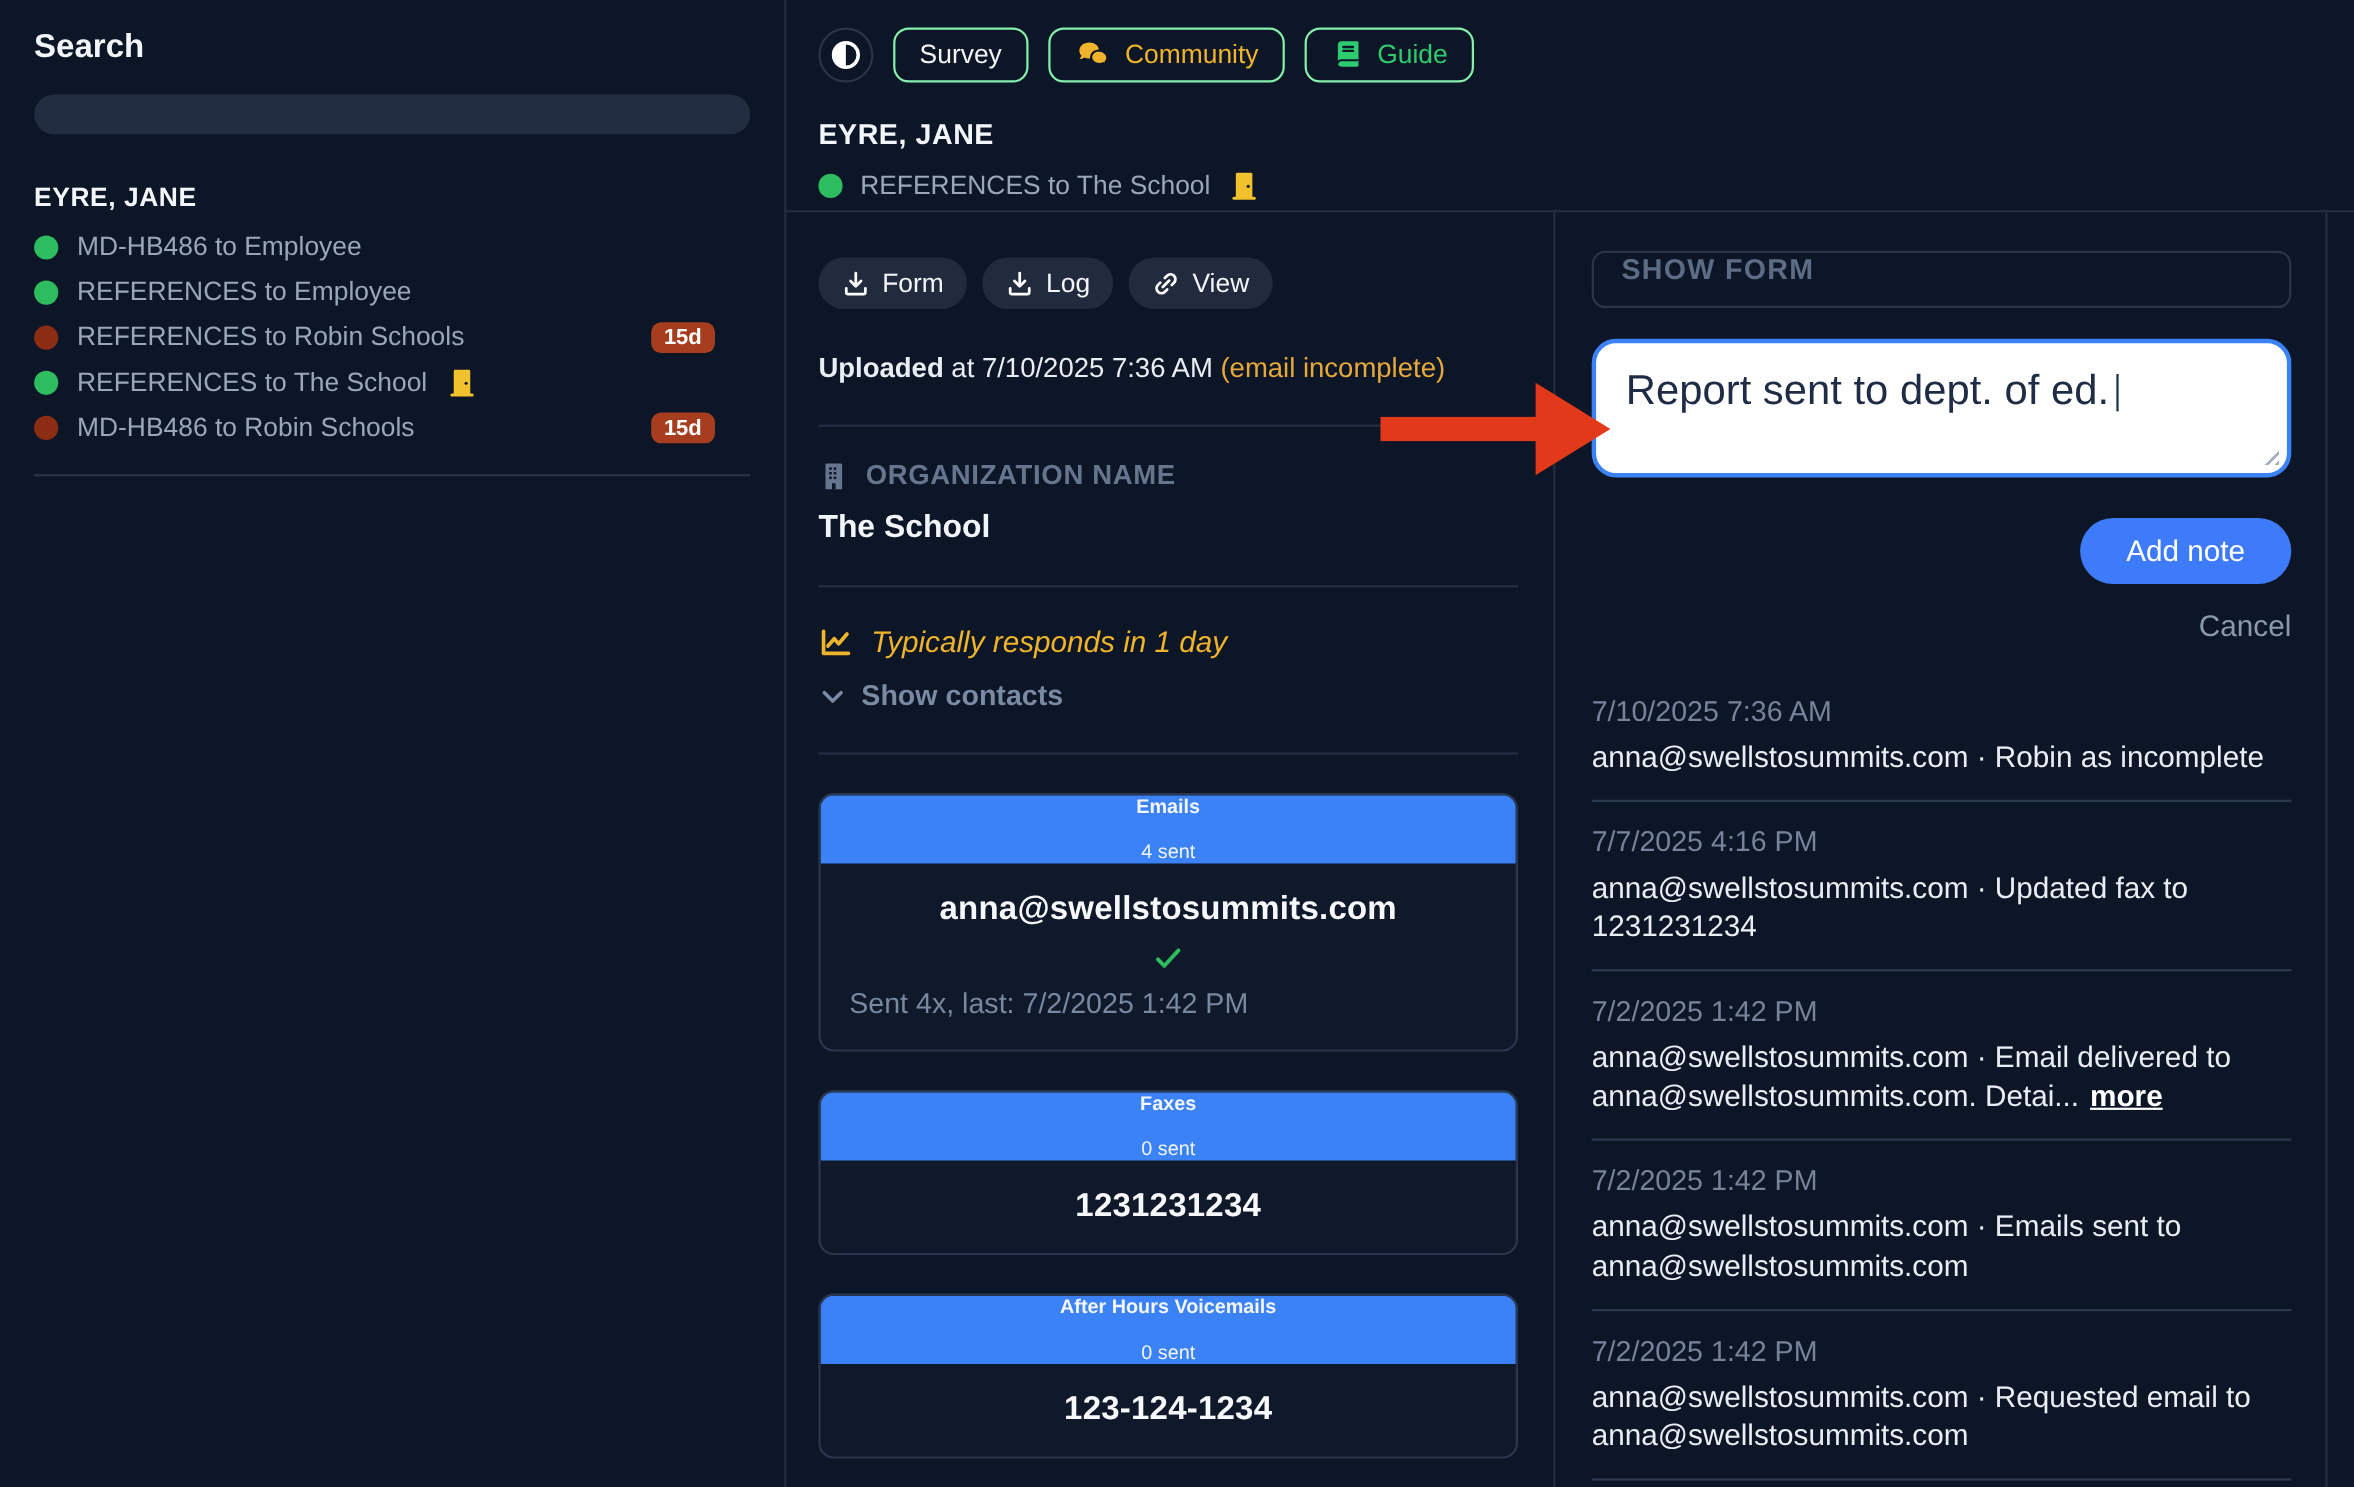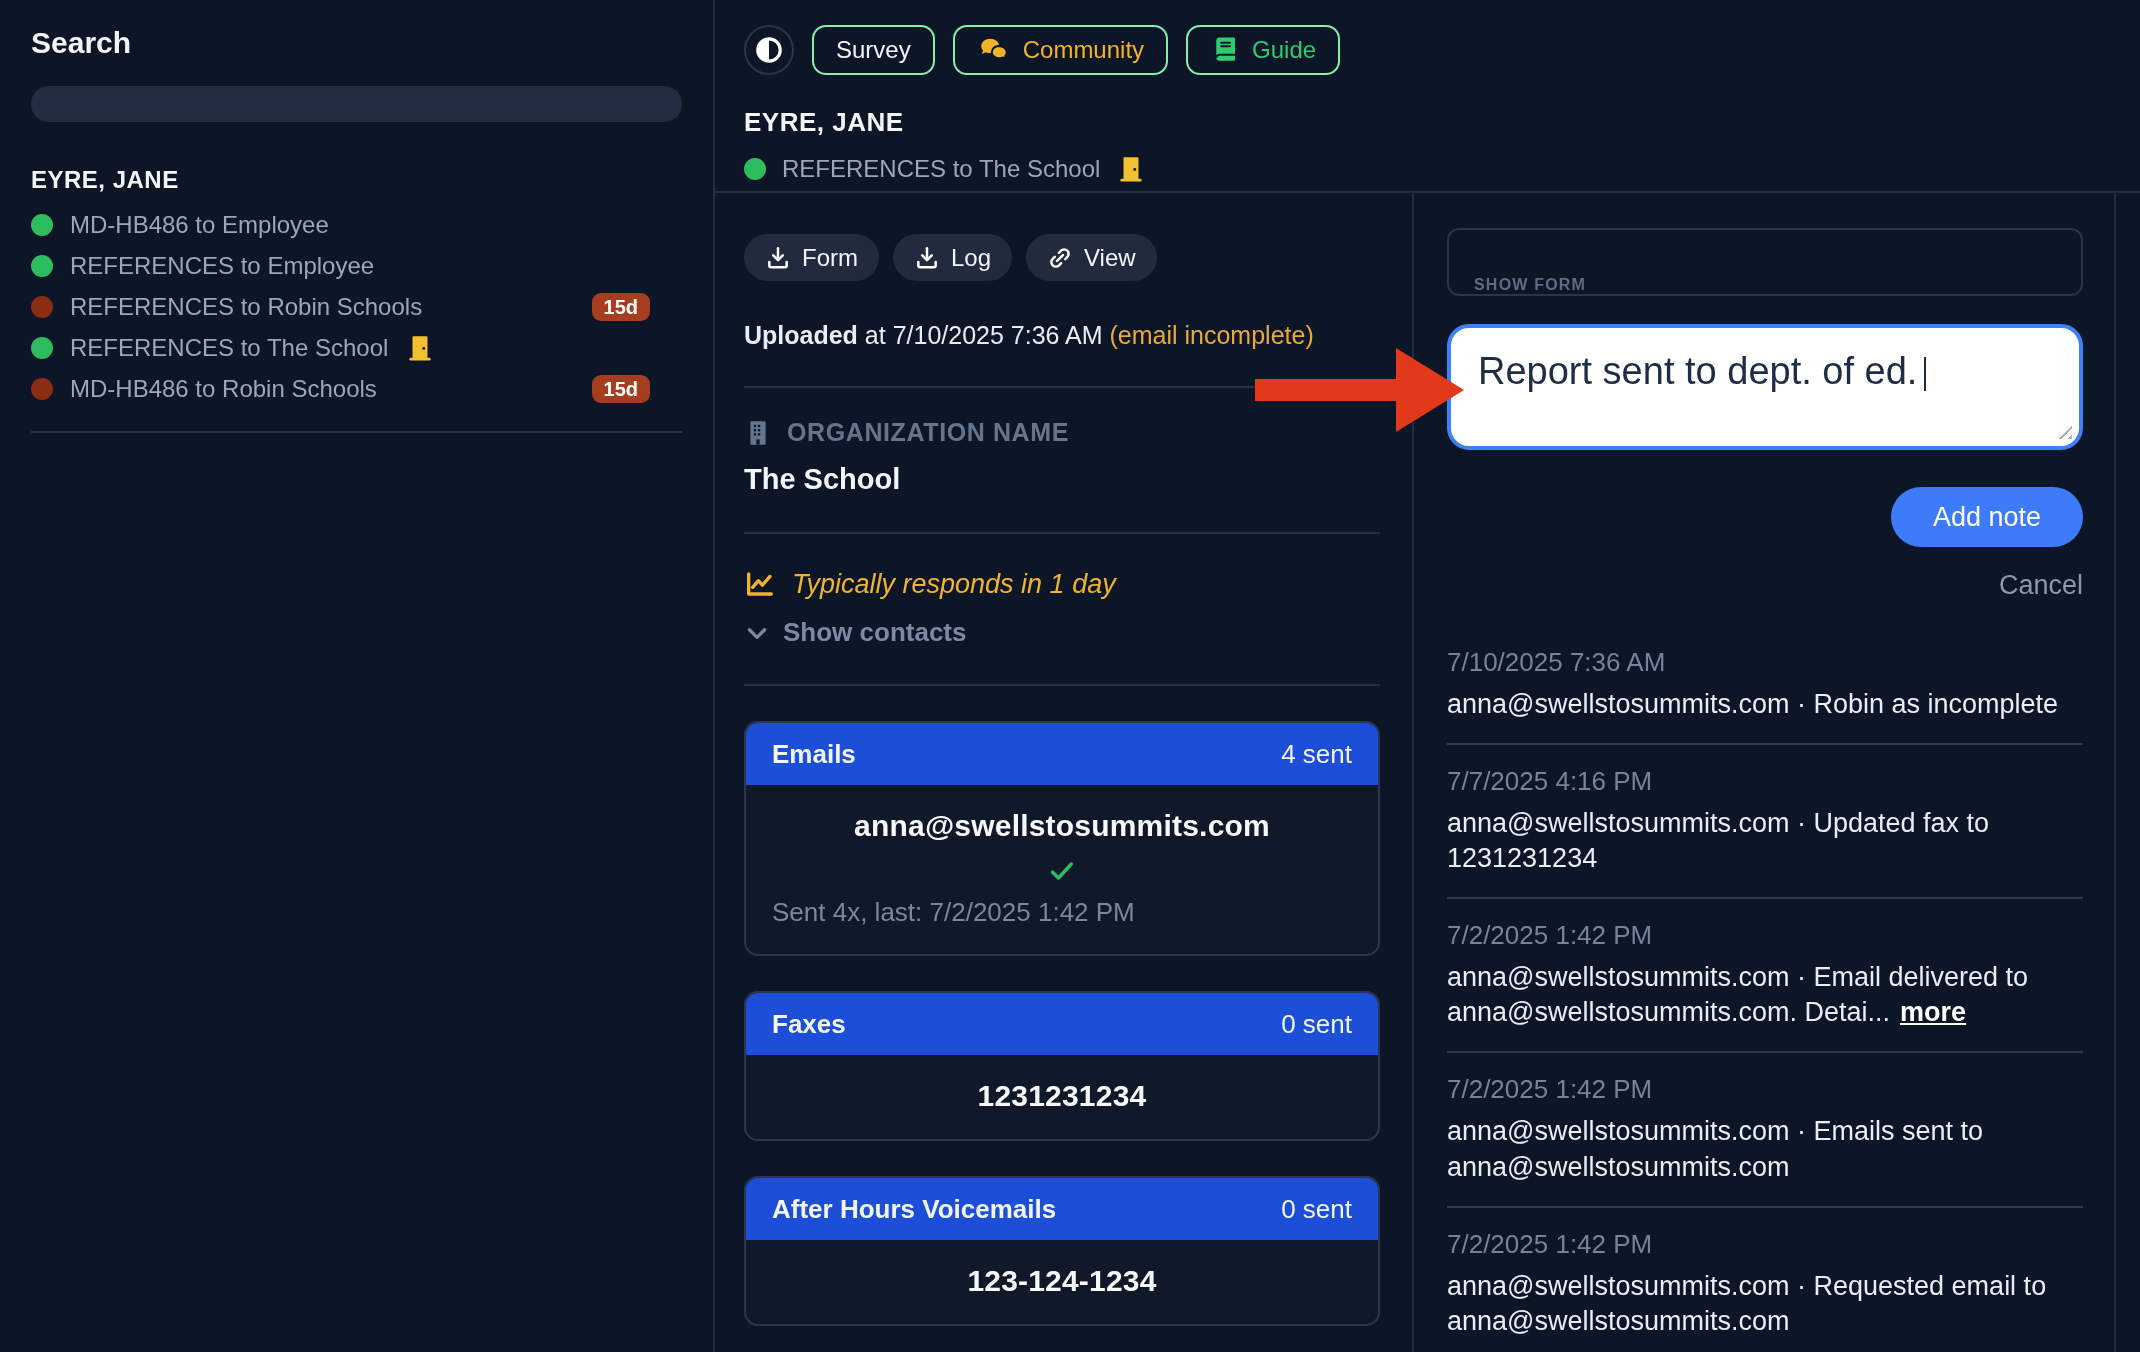--- a/index.html
+++ b/index.html
@@ -50,32 +50,32 @@
   .uploaded-line .bold{font-weight:700;}
   .uploaded-line .amber{color:#e8a93c;}
   .sep{border:none;border-top:2px solid #242f45;margin:36px 0 0;}
   .section-label{margin-top:30px;display:flex;align-items:center;gap:15px;color:#66758e;font-size:25px;
                  font-weight:700;letter-spacing:.6px;}
   .org-name{margin-top:16px;font-size:29px;font-weight:700;color:#f2f5f9;}
   .responds-row{margin-top:34px;display:flex;align-items:center;gap:16px;font-size:27px;font-style:italic;color:#f0b42c;}
   .show-contacts{margin-top:17px;display:flex;align-items:center;gap:13px;font-size:26px;font-weight:700;color:#7b8aa3;}
 
   .card{margin-top:35px;border:2px solid #2b3750;border-radius:14px;overflow:hidden;background:#0f1929;}
-  .card-head{height:62px;background:#1d4ed8;display:flex;align-items:center;justify-content:space-between;
-             padding:0 26px;font-size:26px;color:#f2f5f9;}
+  .card-head{height:62px;background:#3b82f6;display:flex;align-items:center;justify-content:space-between;
+             padding:0 26px;font-size:18px;color:#f2f5f9;flex-direction:column;}
   .card-title{font-weight:700;}
   .card-body{padding:24px 26px 26px;}
   .card-value{font-size:30px;font-weight:700;color:#f6f8fb;display:flex;align-items:center;gap:14px;letter-spacing:.2px;flex-direction:column;}
   .card-sub{margin-top:12px;font-size:26px;color:#7888a0;}
 
   
   .notes{position:absolute;left:1447px;top:228px;width:636px;}
-  .show-form-btn{height:68px;border:2px solid #2a3548;border-radius:12px;background:transparent;box-sizing:border-box;
-                 width:100%;display:flex;align-items:flex-end;padding:0 25px;color:#5d6c85;font-weight:700;
-                 font-size:16px;letter-spacing:1.2px;font-family:inherit;}
+  .show-form-btn{height:52px;border:2px solid #2a3548;border-radius:12px;background:transparent;box-sizing:border-box;
+                 width:100%;display:flex;align-items:flex-start;padding:0 25px;color:#5d6c85;font-weight:700;
+                 font-size:26px;letter-spacing:1.2px;font-family:inherit;}
   .note-box{position:relative;margin-top:28px;height:126px;background:#fff;border:4px solid #3b82f6;
             border-radius:22px;box-sizing:border-box;padding:22px 27px;font-size:38px;color:#1f2c45;}
   .caret{display:inline-block;width:2px;height:34px;background:#1f2c45;vertical-align:middle;margin-left:7px;}
   .resize-handle{position:absolute;right:7px;bottom:7px;width:16px;height:16px;
                  clip-path:polygon(100% 0,100% 100%,0 100%);
                  background:repeating-linear-gradient(135deg,#a9b2c0 0 2.5px,transparent 2.5px 6.5px);}
   .add-row{display:flex;justify-content:flex-end;margin-top:37px;}
   .add-note-btn{height:60px;padding:0 42px;background:#3d7bfa;border:none;border-radius:30px;color:#fff;
                 font-size:27px;display:flex;align-items:center;font-family:inherit;}
   .cancel-row{display:flex;justify-content:flex-end;margin-top:23px;}

